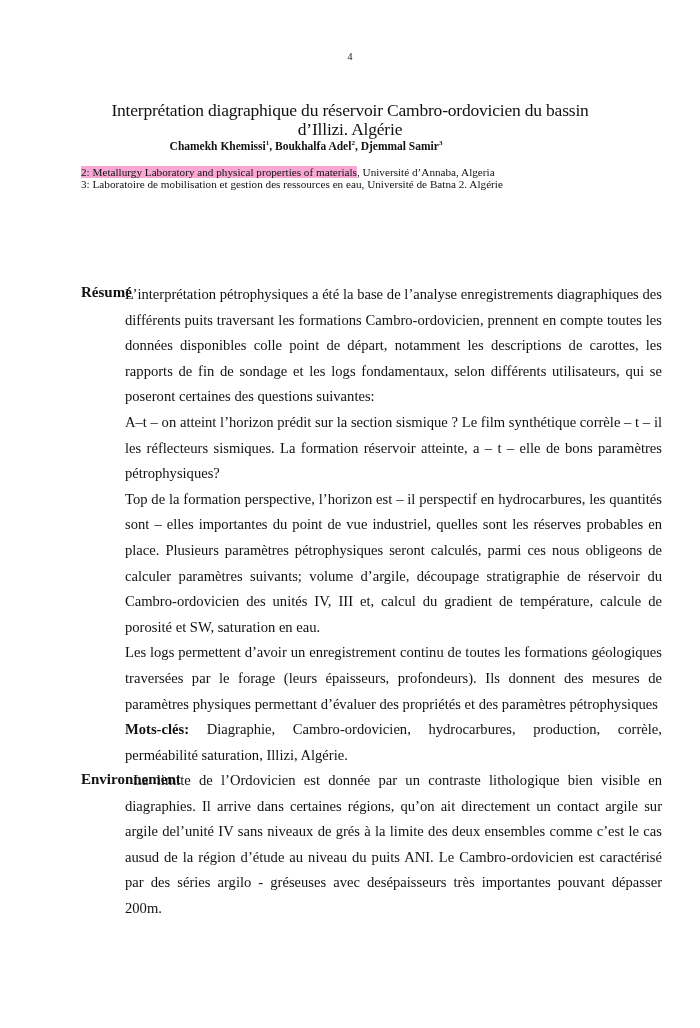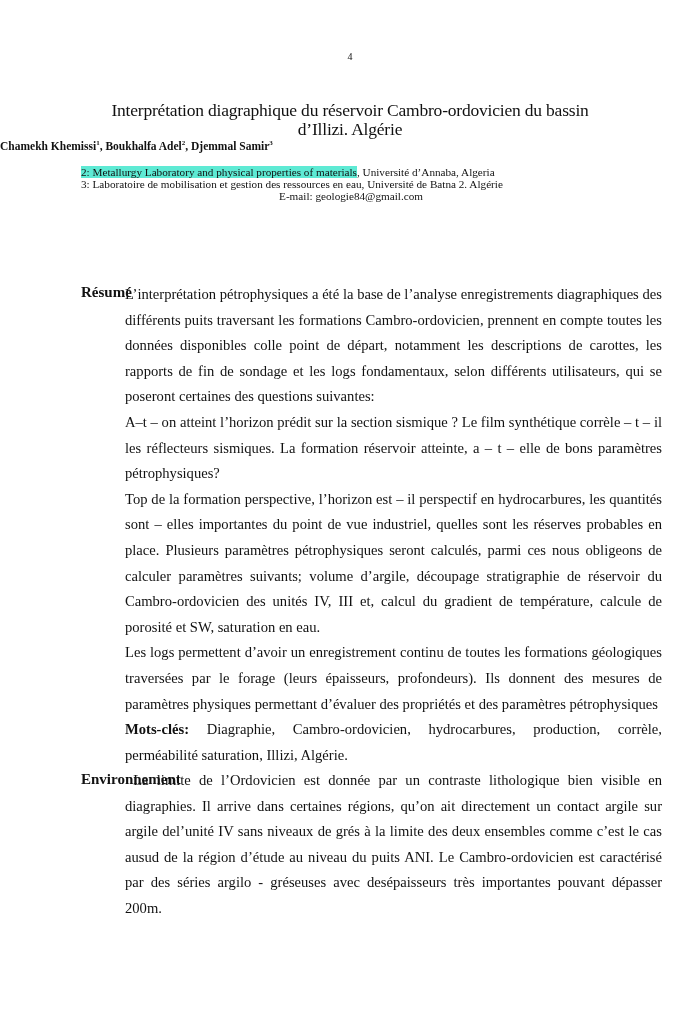--- a/index.html
+++ b/index.html
@@ -1,22 +1,22 @@
 <!DOCTYPE html>
 <html><head>
 <meta charset="utf-8">
 <style>
   html, body { margin: 0; padding: 0; background: #ffffff; }
   body { width: 700px; height: 1028px; position: relative; overflow: hidden; color: #111; font-family: "Liberation Serif", serif; }
   .page-num { position: absolute; top: 51px; left: 0; width: 700px; text-align: center; font-size: 10px; }
   .title { position: absolute; top: 101px; left: 60px; width: 580px; text-align: center; font-weight: normal; font-size: 17.5px; line-height: 19px; letter-spacing: -0.2px; }
-  .authors { position: absolute; top: 139px; left: 0; width: 612px; font-weight: bold; font-size: 11.5px; }
+  .authors { position: absolute; top: 139px; left: 0; width: 612px; text-align: center; font-weight: bold; font-size: 11.5px; }
   .authors sup { font-size: 7px; }
   .affil { position: absolute; top: 166px; left: 81px; width: 540px; font-size: 11.2px; line-height: 12.2px; }
-  .affil .hl { background: #5eead4; }
+  .affil .hl { background: #f9a8d4; }
   .email { text-align: center; display: block; }
   .section-head { position: absolute; left: 81px; font-weight: bold; font-size: 15px; margin-top: 24px; }
   .para { position: absolute; left: 81px; width: 537px; font-size: 14.6px; line-height: 25.6px; text-align: justify; margin-left: 44px; }
   .para b { font-weight: bold; }
 </style>
 </head>
 <body>
 
 <div class="page-num">4</div>
 
@@ -25,21 +25,20 @@
   <div>d’Illizi. Algérie</div>
 </div>
 
 <div class="authors">
   <span>Chamekh Khemissi</span><sup>1</sup>, <span>Boukhalfa Adel</span><sup>2</sup>, <span>Djemmal Samir</span><sup>3</sup>
 </div>
 
 <div class="affil">
   <div><span class="hl">2: Metallurgy Laboratory and physical properties of materials</span><span>, Université d’Annaba, Algeria</span></div>
   <div>3: Laboratoire de mobilisation et gestion des ressources en eau, Université de Batna 2. Algérie</div>
-  <span class="email">E-mail: geologie84@gmail.com</span>
 </div>
 
 <div class="section-head" style="top: 260px;">Résumé</div>
 
 <div class="para" style="top: 282px;">
   <div>L’interprétation pétrophysiques a été la base de l’analyse enregistrements diagraphiques des différents puits traversant les formations Cambro-ordovicien, prennent en compte toutes les données disponibles colle point de départ, notamment les descriptions de carottes, les rapports de fin de sondage et les logs fondamentaux, selon différents utilisateurs, qui se poseront certaines des questions suivantes:</div>
   <div>A–t – on atteint l’horizon prédit sur la section sismique ? Le film synthétique corrèle – t – il les réflecteurs sismiques. La formation réservoir atteinte, a – t – elle de bons paramètres pétrophysiques?</div>
   <div>Top de la formation perspective,  l’horizon est – il perspectif en hydrocarbures, les quantités sont – elles importantes du point de vue industriel, quelles sont les réserves probables en place. Plusieurs paramètres pétrophysiques seront calculés, parmi ces nous obligeons de calculer paramètres suivants; volume d’argile, découpage stratigraphie de réservoir du Cambro-ordovicien des unités IV, III et, calcul du gradient de température, calcule de porosité et SW, saturation en eau.</div>
   <div>Les logs permettent d’avoir un enregistrement continu de toutes les formations géologiques traversées par le forage (leurs épaisseurs, profondeurs). Ils donnent des mesures de paramètres physiques permettant d’évaluer des propriétés et des paramètres pétrophysiques</div>
   <div><b>Mots-clés:</b><span> Diagraphie, Cambro-ordovicien, hydrocarbures, production, corrèle, perméabilité saturation, Illizi, Algérie.</span></div>

